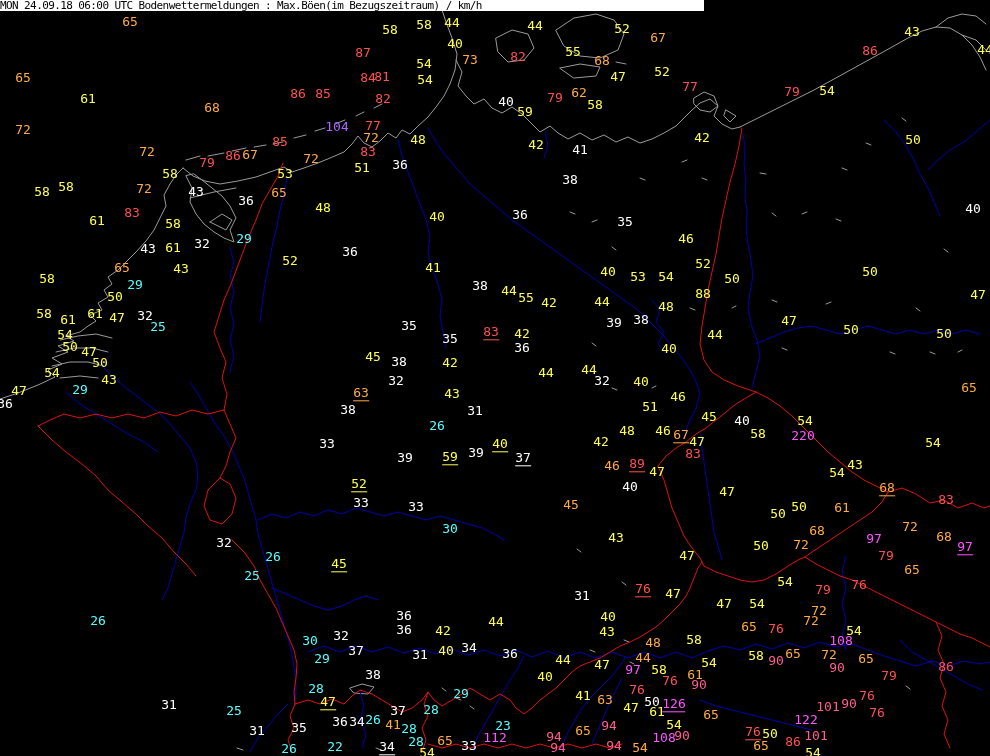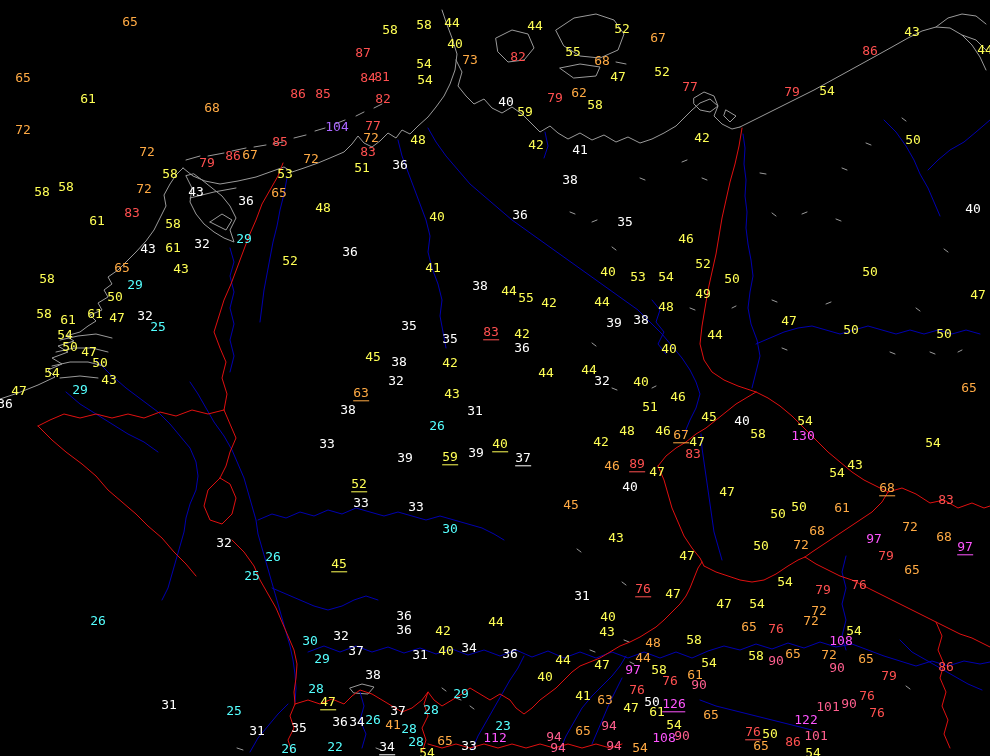--- a/index.html
+++ b/index.html
@@ -230,35 +230,35 @@
       <span class="st u" style="left: 637px; top: 466px; color: rgb(255, 80, 80);">89</span>
       <span class="st" style="left: 657px; top: 472px; color: rgb(255, 255, 85);">47</span>
       <span class="st" style="left: 630px; top: 487px; color: rgb(255, 255, 255);">40</span>
       <span class="st u" style="left: 359px; top: 486px; color: rgb(255, 255, 85);">52</span>
       <span class="st" style="left: 361px; top: 503px; color: rgb(255, 255, 255);">33</span>
       <span class="st" style="left: 416px; top: 507px; color: rgb(255, 255, 255);">33</span>
       <span class="st" style="left: 571px; top: 505px; color: rgb(255, 170, 68);">45</span>
       <span class="st" style="left: 703px; top: 264px; color: rgb(255, 255, 85);">52</span>
       <span class="st" style="left: 666px; top: 277px; color: rgb(255, 255, 85);">54</span>
       <span class="st" style="left: 732px; top: 279px; color: rgb(255, 255, 85);">50</span>
-      <span class="st" style="left: 703px; top: 294px; color: rgb(255, 255, 85);">49</span>
+      <span class="st" style="left: 703px; top: 294px; color: rgb(255, 255, 85);">88</span>
       <span class="st" style="left: 666px; top: 307px; color: rgb(255, 255, 85);">48</span>
       <span class="st" style="left: 870px; top: 272px; color: rgb(255, 255, 85);">50</span>
       <span class="st" style="left: 978px; top: 295px; color: rgb(255, 255, 85);">47</span>
       <span class="st" style="left: 789px; top: 321px; color: rgb(255, 255, 85);">47</span>
       <span class="st" style="left: 851px; top: 330px; color: rgb(255, 255, 85);">50</span>
       <span class="st" style="left: 944px; top: 334px; color: rgb(255, 255, 85);">50</span>
       <span class="st" style="left: 715px; top: 335px; color: rgb(255, 255, 85);">44</span>
       <span class="st" style="left: 669px; top: 349px; color: rgb(255, 255, 85);">40</span>
       <span class="st" style="left: 678px; top: 397px; color: rgb(255, 255, 85);">46</span>
       <span class="st" style="left: 663px; top: 431px; color: rgb(255, 255, 85);">46</span>
       <span class="st" style="left: 709px; top: 417px; color: rgb(255, 255, 85);">45</span>
       <span class="st" style="left: 742px; top: 421px; color: rgb(255, 255, 255);">40</span>
       <span class="st" style="left: 758px; top: 434px; color: rgb(255, 255, 85);">58</span>
-      <span class="st" style="left: 803px; top: 436px; color: rgb(255, 85, 255);">130</span>
+      <span class="st" style="left: 803px; top: 436px; color: rgb(255, 85, 255);">220</span>
       <span class="st" style="left: 805px; top: 421px; color: rgb(255, 255, 85);">54</span>
       <span class="st u" style="left: 681px; top: 437px; color: rgb(255, 170, 68);">67</span>
       <span class="st" style="left: 697px; top: 442px; color: rgb(255, 255, 85);">47</span>
       <span class="st" style="left: 693px; top: 454px; color: rgb(255, 80, 80);">83</span>
       <span class="st" style="left: 969px; top: 388px; color: rgb(255, 170, 68);">65</span>
       <span class="st" style="left: 933px; top: 443px; color: rgb(255, 255, 85);">54</span>
       <span class="st" style="left: 837px; top: 473px; color: rgb(255, 255, 85);">54</span>
       <span class="st" style="left: 855px; top: 465px; color: rgb(255, 255, 85);">43</span>
       <span class="st u" style="left: 887px; top: 490px; color: rgb(255, 170, 68);">68</span>
       <span class="st" style="left: 946px; top: 500px; color: rgb(255, 80, 80);">83</span>
@@ -378,14 +378,17 @@
       <span class="st" style="left: 828px; top: 707px; color: rgb(255, 95, 143);">101</span>
       <span class="st" style="left: 806px; top: 720px; color: rgb(255, 85, 255);">122</span>
       <span class="st" style="left: 816px; top: 736px; color: rgb(255, 95, 143);">101</span>
       <span class="st" style="left: 793px; top: 742px; color: rgb(255, 80, 80);">86</span>
       <span class="st" style="left: 813px; top: 753px; color: rgb(255, 255, 85);">54</span>
       <span class="st u" style="left: 753px; top: 734px; color: rgb(255, 80, 80);">76</span>
       <span class="st" style="left: 770px; top: 734px; color: rgb(255, 255, 85);">50</span>
       <span class="st" style="left: 761px; top: 746px; color: rgb(255, 170, 68);">65</span>
     </div>
 
+  <div id="titlebar">
+    <span>MON 24.09.18 06:00 UTC  Bodenwettermeldungen :  Max.Böen(im Bezugszeitraum) / km/h</span>
+  </div>
 
 </div>
 
 </body></html>

